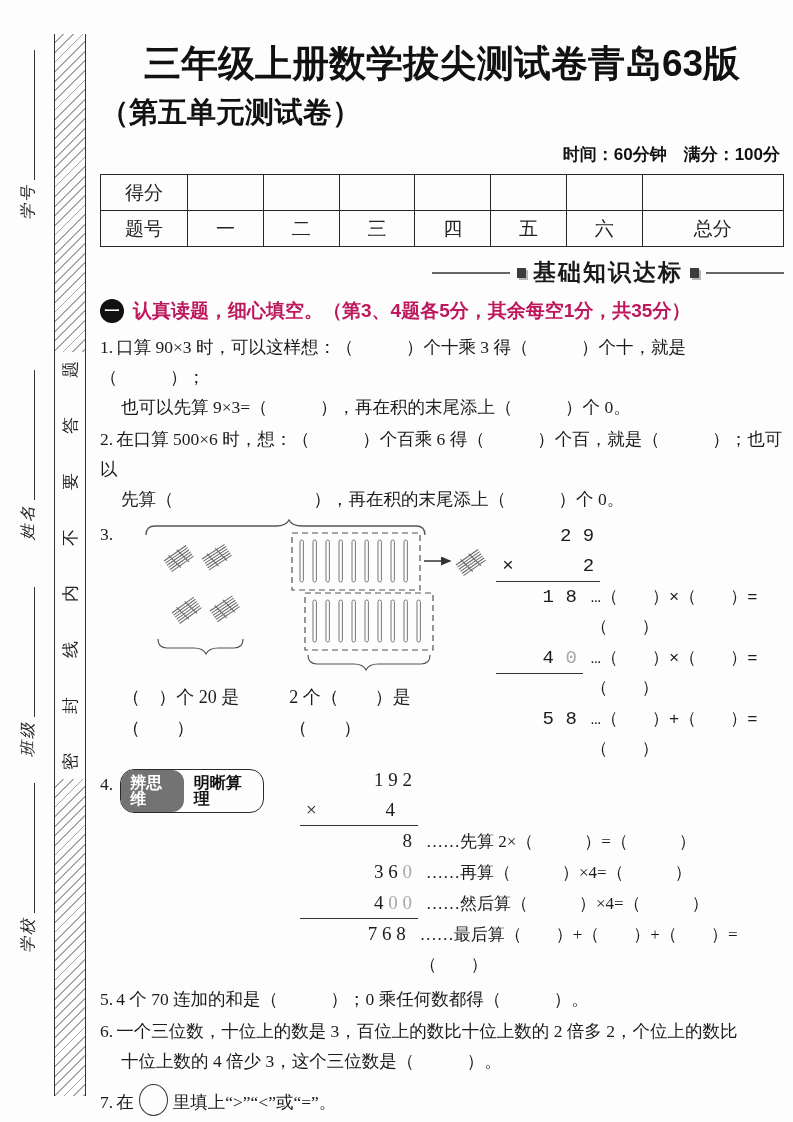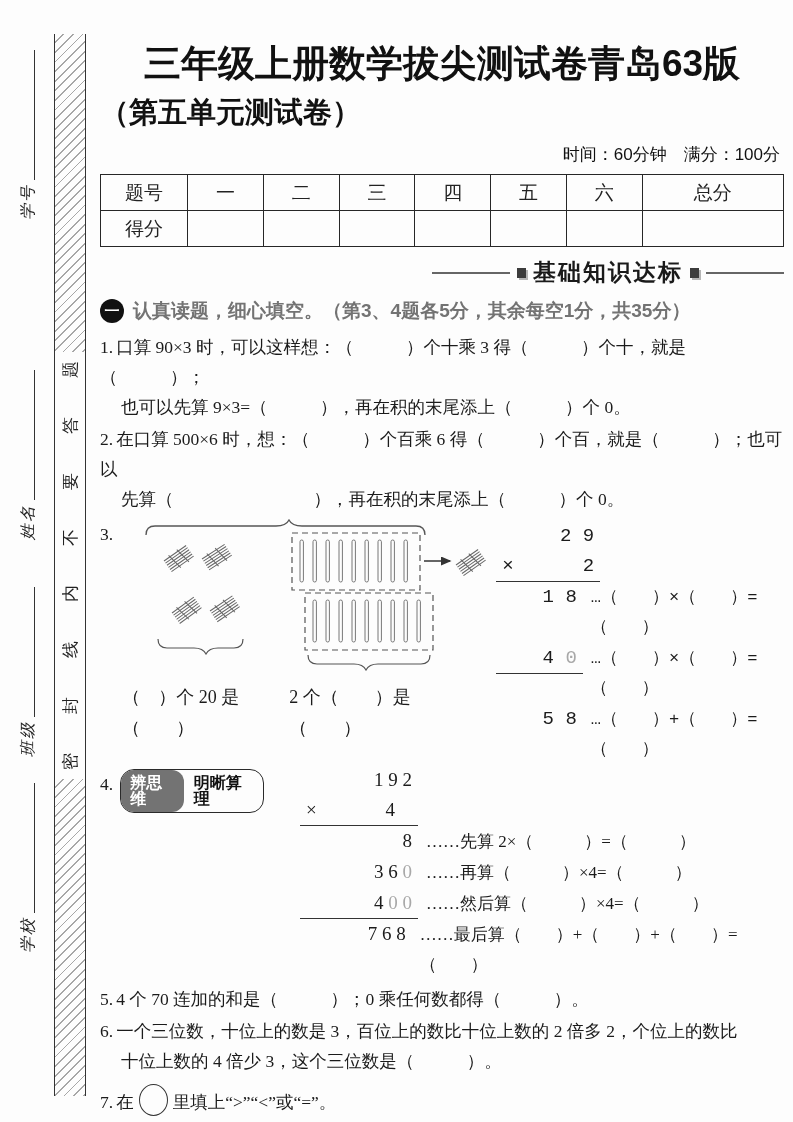--- a/index.html
+++ b/index.html
@@ -17,35 +17,35 @@
               display:flex;flex-direction:column;align-items:center;}
   .hatch{width:100%;flex:1;background:repeating-linear-gradient(135deg,transparent 0 5.5px,#8a8a8a 5.5px 6.8px);opacity:.75;}
   .seal-text{display:flex;flex-direction:column;align-items:center;padding:6px 0;gap:33px;}
   .seal-char{display:block;font-size:17px;transform:rotate(-90deg);color:#222;}
 
   
   .content{position:absolute;left:100px;top:38px;width:684px;}
   .hd-sans{font-family:"Liberation Sans","DejaVu Sans",sans-serif;}
   .page-title{font-size:37px;font-weight:900;text-align:center;margin:1px 0 4px;letter-spacing:0px;color:#111;}
   .page-subtitle{font-size:29px;font-weight:700;margin:0 0 10px;color:#111;}
-  .exam-meta{font-size:17px;font-weight:400;text-align:right;margin:2px 4px 8px 0;color:#111;}
+  .exam-meta{font-size:17px;font-weight:700;text-align:right;margin:2px 4px 8px 0;color:#111;}
 
   table.score{width:100%;border-collapse:collapse;margin:2px 0 10px;}
   table.score td{border:1.7px solid #272727;height:33px;text-align:center;font-size:19px;color:#222;}
   table.score td.c0{width:84px;}
 
   .banner{display:flex;align-items:center;justify-content:flex-end;gap:7px;margin:8px 0 10px;}
   .banner .bline{width:78px;border-top:2.4px solid #666;box-shadow:0 3px 0 -1.4px #aaa;}
   .banner .bsq{width:9px;height:10px;background:#3c3c3c;box-shadow:2px 2px 0 #b5b5b5;}
   .banner .btext{font-size:23px;font-weight:900;letter-spacing:2px;color:#1a1a1a;}
 
   .sec-head{display:flex;align-items:center;gap:9px;margin:6px 0 8px;}
   .sec-num{width:24px;height:24px;border-radius:50%;background:#111;color:#fff;display:flex;
            align-items:center;justify-content:center;font-size:15px;font-weight:700;flex:0 0 24px;}
-  .sec-title{font-size:19px;font-weight:800;color:#737373;}
+  .sec-title{font-size:19px;font-weight:800;color:#be185d;}
 
   .q{font-size:17.5px;line-height:1.72;margin:2px 0;color:#1b1b1b;}
   .qno{display:inline-block;margin-right:3px;}
   .q-cont{padding-left:21px;}
   .qflex{display:flex;align-items:flex-start;margin:4px 0;}
 
   
   .vmult{font-size:19px;line-height:30px;}
   .vm-row{display:flex;align-items:baseline;}
   .vm-numwrap{width:104px;text-align:right;position:relative;padding-right:6px;box-sizing:border-box;}
@@ -111,38 +111,38 @@
 
   <main class="content">
 
     <h1 class="page-title hd-sans">三年级上册数学拔尖测试卷青岛63版</h1>
     <h2 class="page-subtitle hd-sans">（第五单元测试卷）</h2>
     <div class="exam-meta hd-sans">时间：60分钟　满分：100分</div>
 
     <table class="score">
       <tbody>
           <tr>
+        <td class="c0">得分</td>
+        <td></td>
+        <td></td>
+        <td></td>
+        <td></td>
+        <td></td>
+        <td></td>
+        <td></td>
+      </tr>
+      <tr>
         <td class="c0">题号</td>
         <td>一</td>
         <td>二</td>
         <td>三</td>
         <td>四</td>
         <td>五</td>
         <td>六</td>
         <td>总分</td>
-      </tr>
-      <tr>
-        <td class="c0">得分</td>
-        <td></td>
-        <td></td>
-        <td></td>
-        <td></td>
-        <td></td>
-        <td></td>
-        <td></td>
       </tr>
     </tbody>
       </table>
 
     <div class="banner hd-sans">
       <span class="bline"></span>
       <span class="bsq"></span>
       <span class="btext">基础知识达标</span>
       <span class="bsq"></span>
       <span class="bline"></span>

